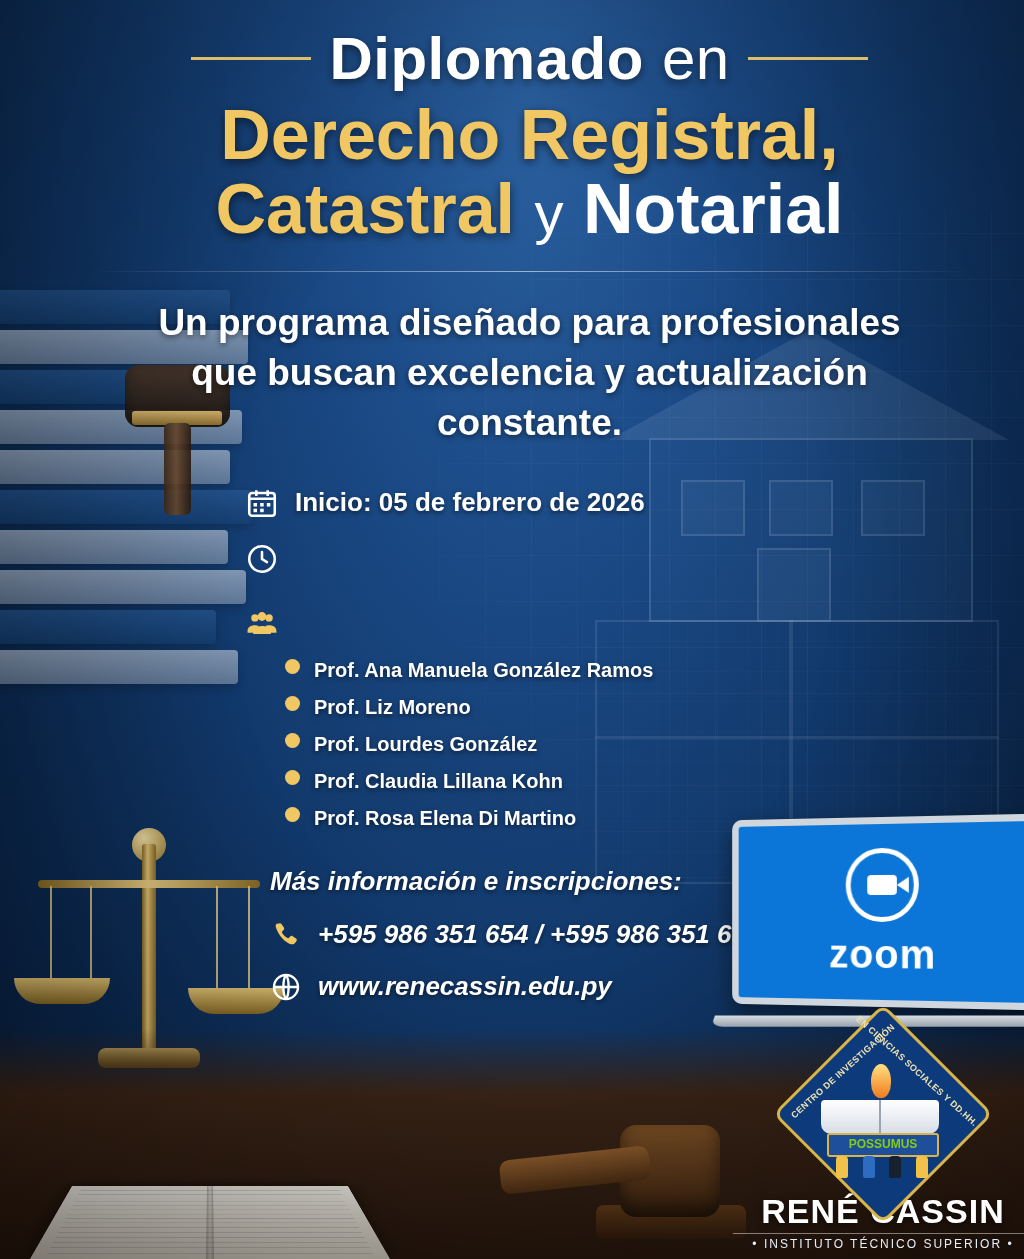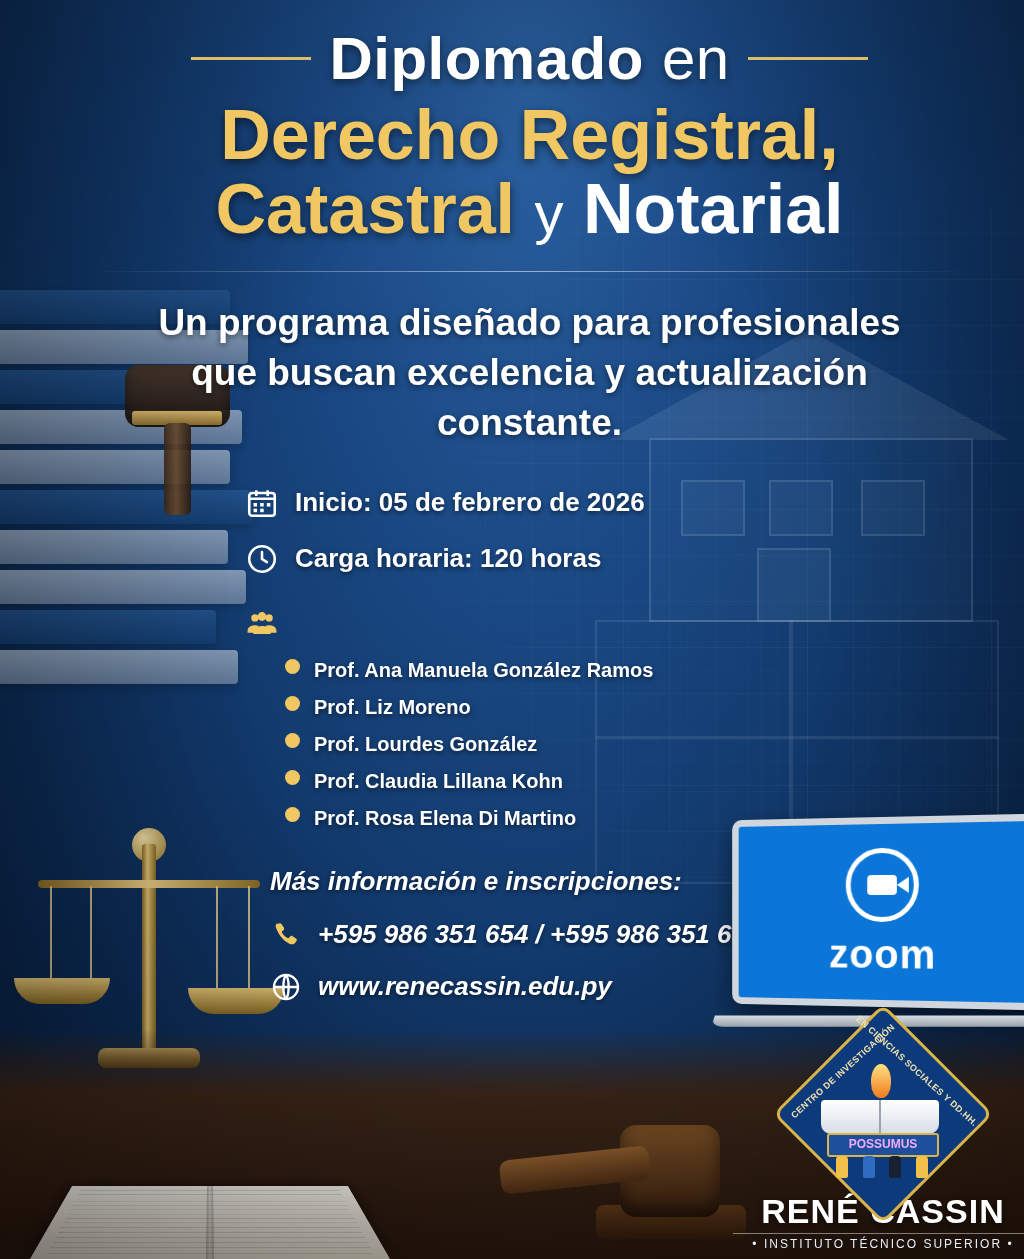--- a/index.html
+++ b/index.html
@@ -280,21 +280,21 @@
     content:""; position:absolute; left:49%; top:0; width:2px; height:100%; background:#9aa4b0;
   }
   .crest .flame {
     position: absolute; left: 88px; top: 34px; width: 20px; height: 34px;
     background: linear-gradient(180deg, #ffe082, #f07c1e);
     border-radius: 50% 50% 45% 45%;
   }
   .crest .possumus {
     position: absolute; left: 44px; top: 103px; width: 108px; height: 20px;
     background: #1d4f9a; border: 2px solid #d9b44a; border-radius: 3px;
-    color: #f0abfc; font-size: 12px; font-weight: 700; line-height: 18px;
+    color: #84cc16; font-size: 12px; font-weight: 700; line-height: 18px;
   }
   .crest .figs { position: absolute; left: 46px; top: 122px; width: 106px; height: 26px; display: flex; justify-content: space-around; align-items: flex-end; }
   .crest .figs i { display: block; width: 12px; height: 22px; border-radius: 4px 4px 2px 2px; }
   .crest .figs i.y { background: #f2c14a; }
   .crest .figs i.b { background: #2d6cc0; }
   .crest .figs i.k { background: #17212f; }
 
   .logo .brand {
     font-size: 34px; font-weight: 700; letter-spacing: 1px; color: #ffffff;
     text-shadow: 0 2px 6px rgba(0,0,0,.6); margin-top: 2px;
@@ -404,21 +404,20 @@
         <span>Inicio: 05 de febrero de 2026</span>
       </div>
 
       <div class="info-row">
         <span class="ico">
           <svg viewBox="0 0 24 24" width="34" height="34" fill="none" stroke="#ffffff" stroke-width="1.8">
             <circle cx="12" cy="12" r="9"></circle>
             <path d="M12 7v5l3.5 2.2" stroke-linecap="round"></path>
           </svg>
         </span>
-        <span>Carga horaria: 120 horas</span>
       </div>
 
 
       <div class="faculty-head">
         <span class="ico">
           <svg viewBox="0 0 24 24" width="34" height="34" fill="#f0c762">
             <circle cx="7" cy="8.4" r="2.6"></circle>
             <circle cx="17" cy="8.4" r="2.6"></circle>
             <circle cx="12" cy="7.4" r="3.1"></circle>
             <path d="M1.8 17.6c0-2.5 2.3-4 5.2-4 1 0 2 .2 2.8.6-1 .8-1.6 2-1.6 3.4v1.2H1.8z"></path>

